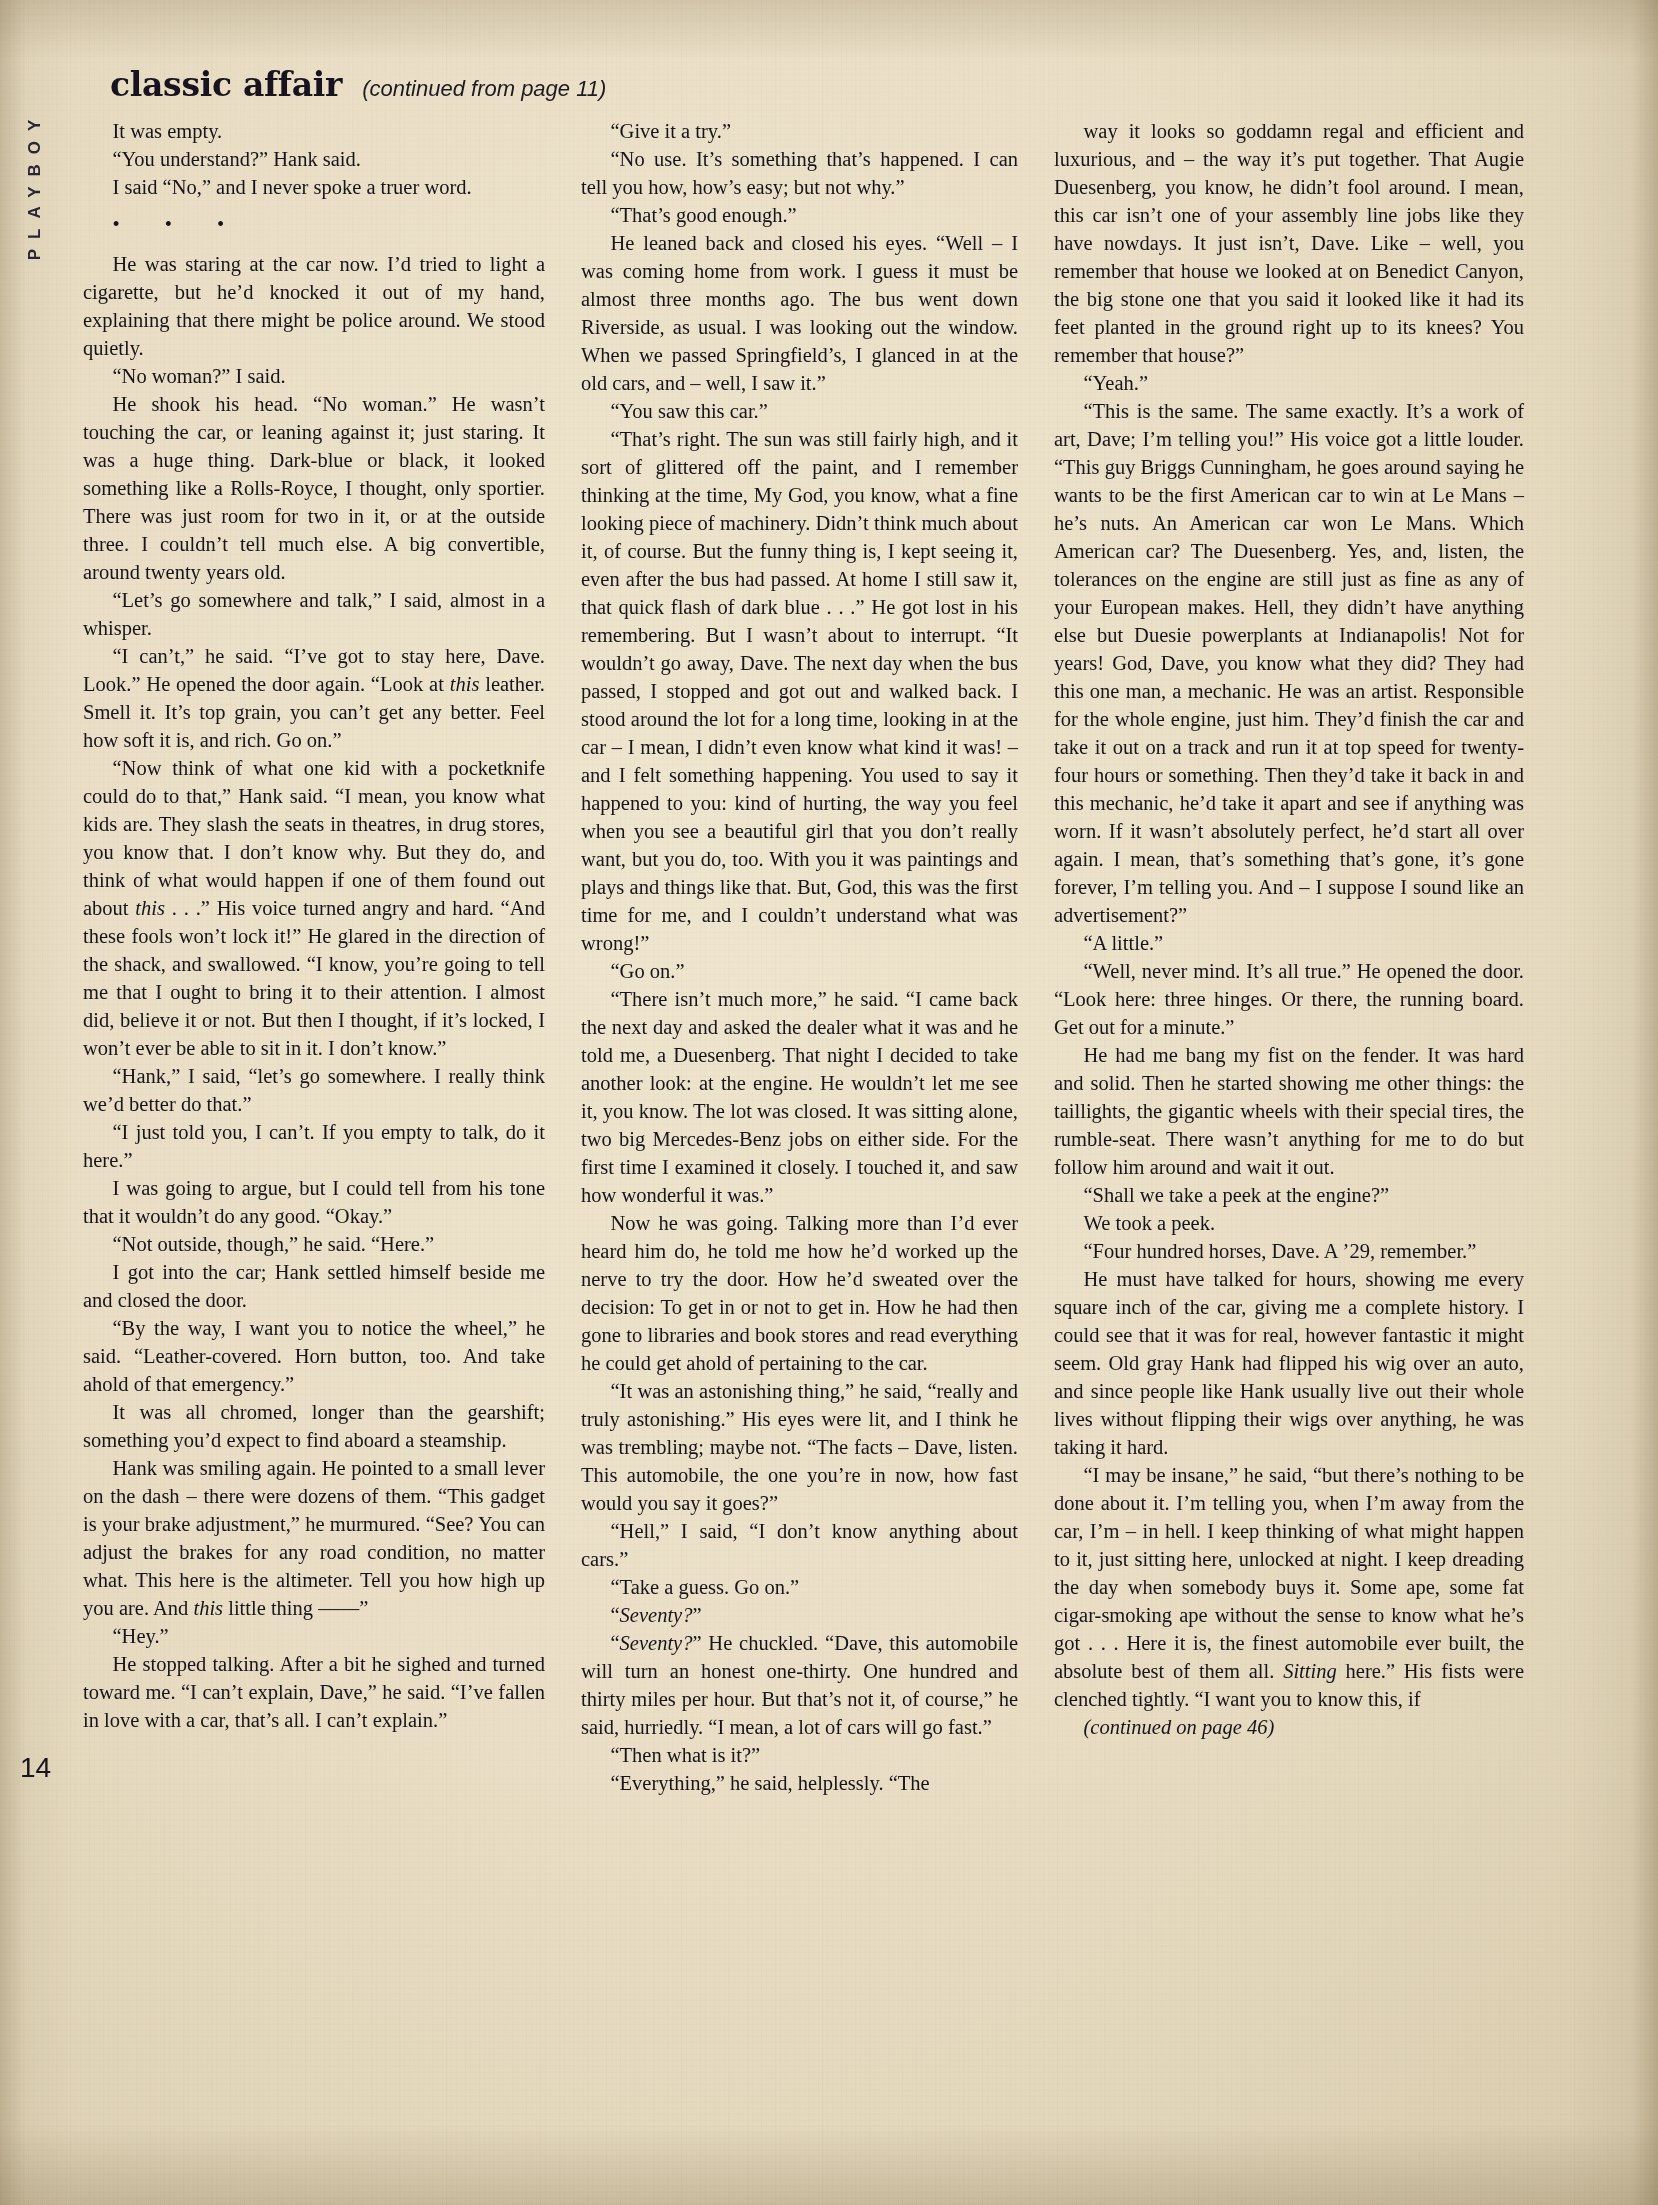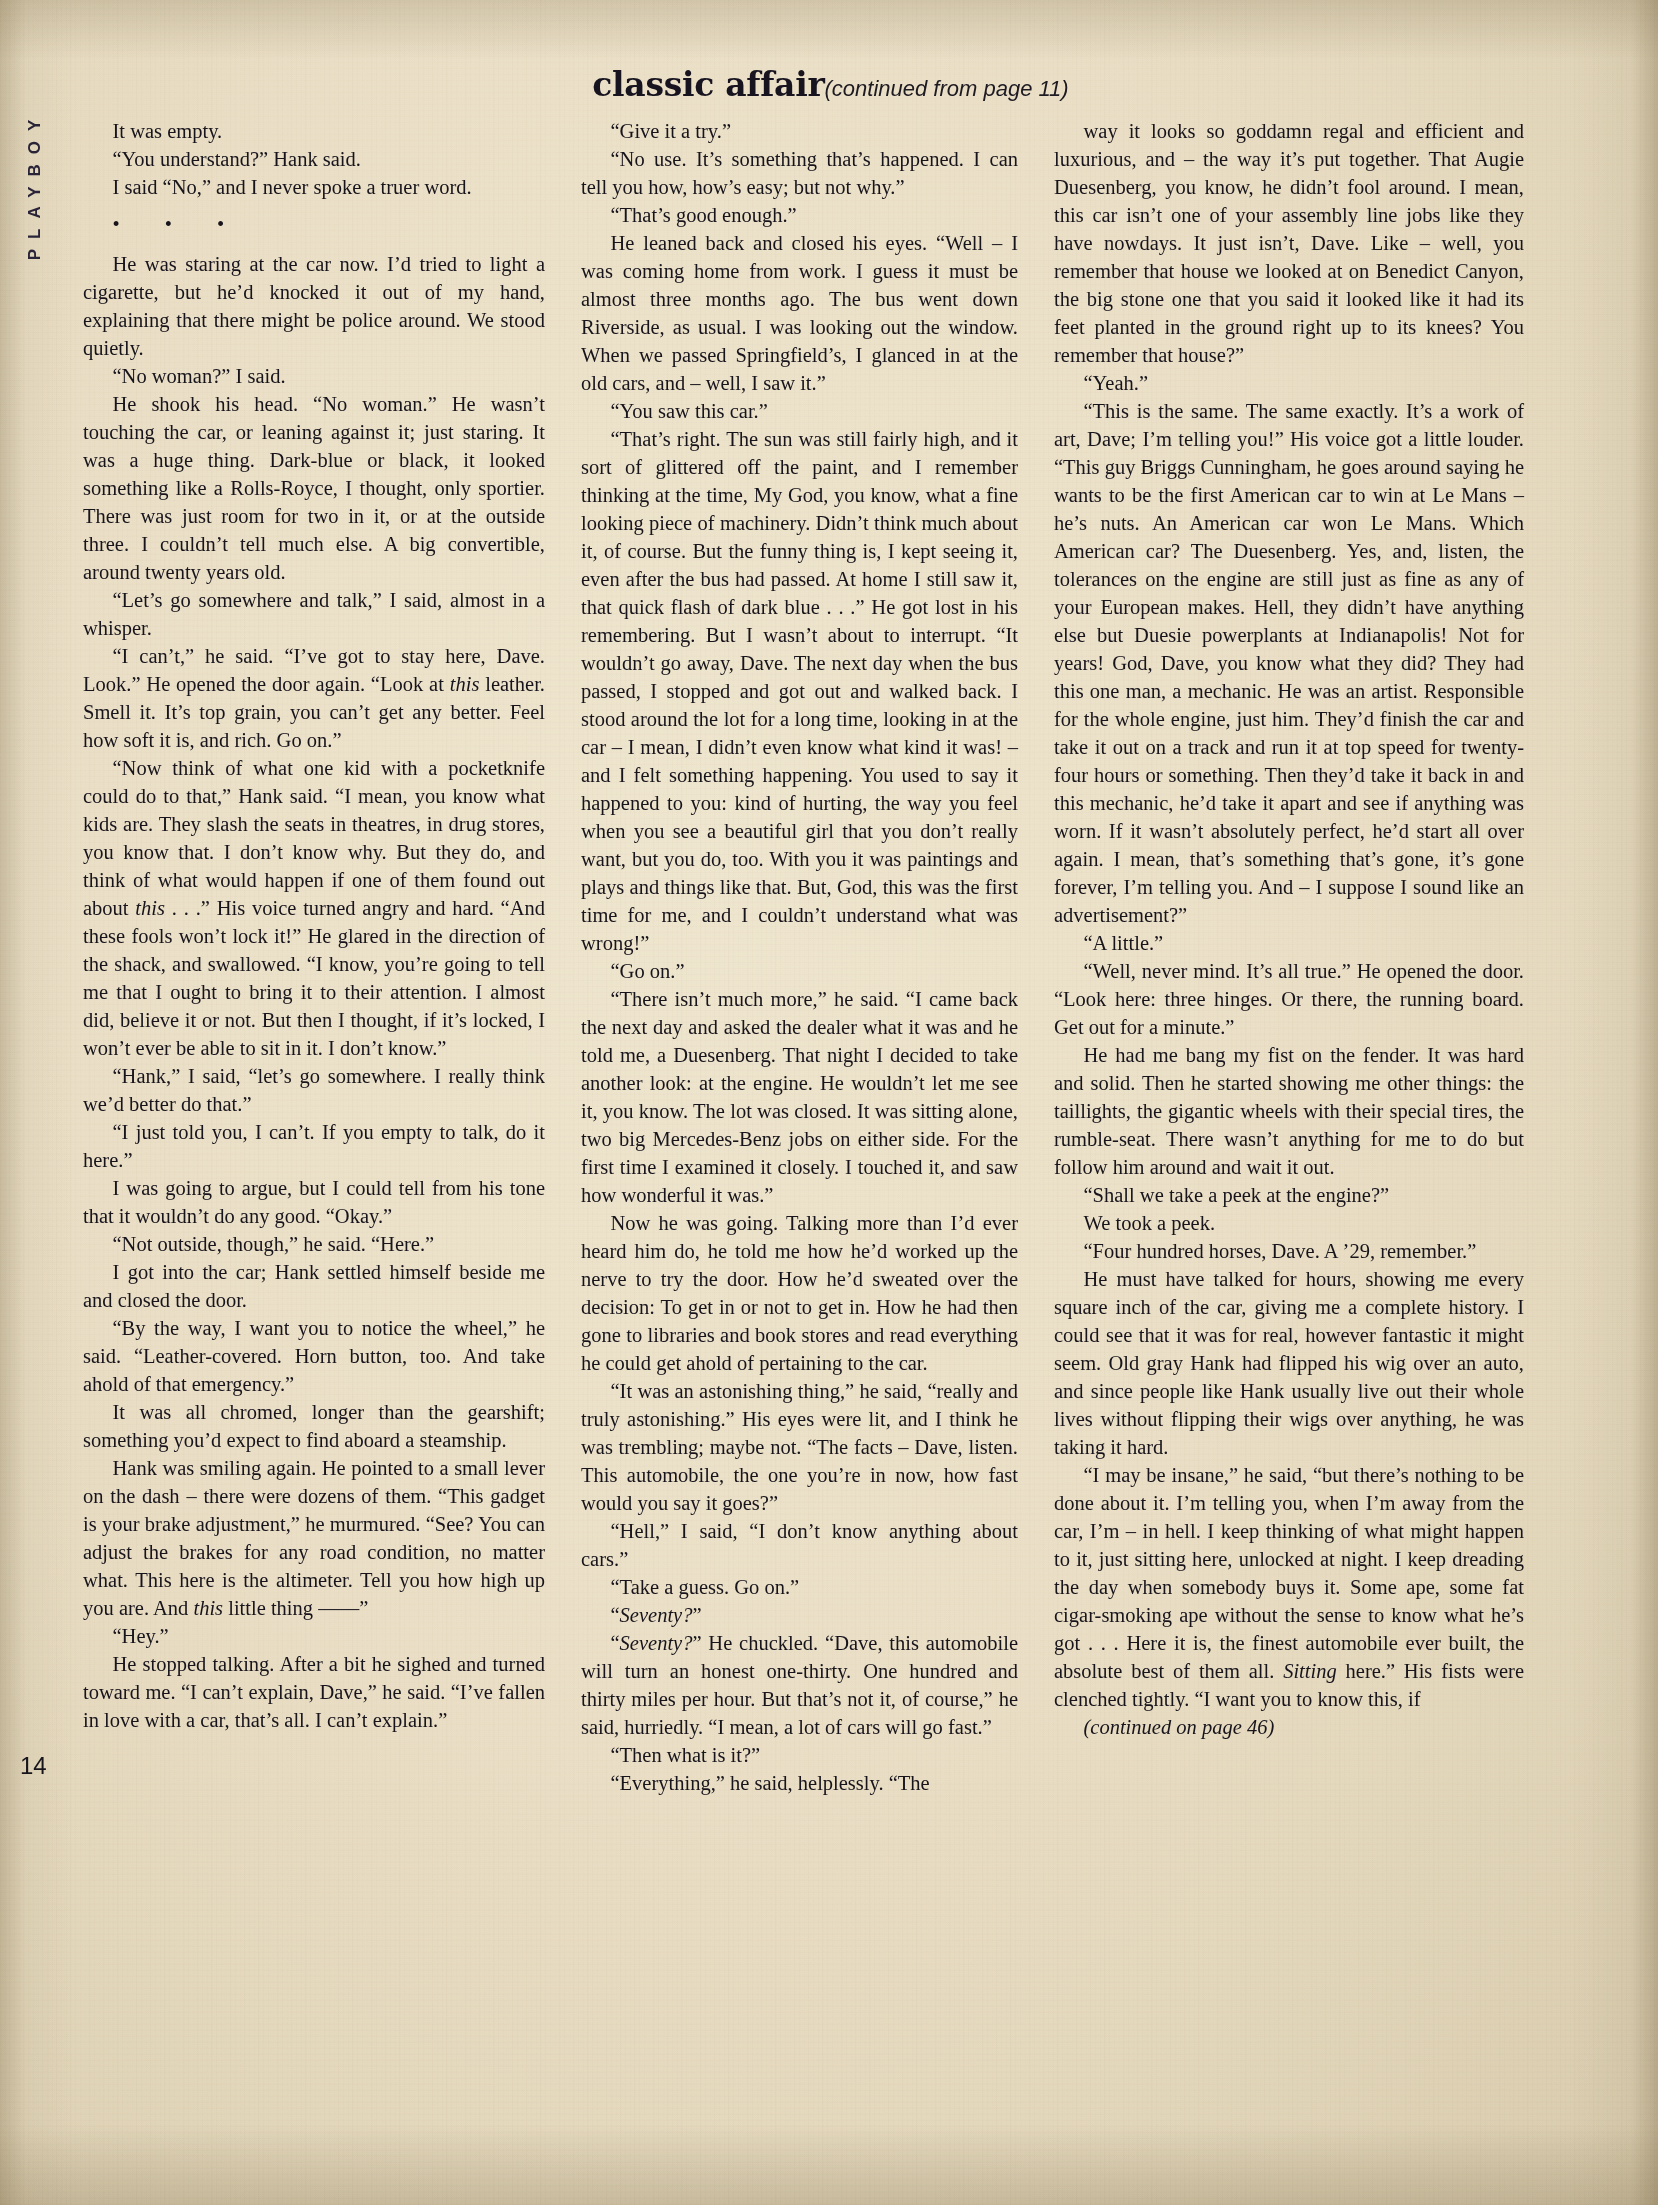--- a/index.html
+++ b/index.html
@@ -73,22 +73,22 @@
     position: absolute;
     left: 83px;
     top: 62px;
     width: 1468px;
     z-index: 3;
   }
 
   .headline-row {
     display: flex;
     align-items: baseline;
+    gap: 20px;
     margin: 0 0 16px 27px;
-    justify-content: center;
   }
   .headline {
     font-family: "DejaVu Serif", "Liberation Serif", serif;
     font-weight: bold;
     font-size: 33px;
     letter-spacing: -0.3px;
     color: #171420;
     line-height: 1;
   }
   .contd {
@@ -143,21 +143,21 @@
     line-height: 28px;
     color: #1d1a22;
     text-indent: 0;
   }
 
   .folio {
     position: absolute;
     left: 20px;
     bottom: 0;
     font-family: "Liberation Sans", "DejaVu Sans", sans-serif;
-    font-size: 24px;
+    font-size: 28px;
     color: #17141c;
     z-index: 5;
   }
 </style>
 </head>
 <body>
 
 <div class="page">
 
   <div class="spine">

